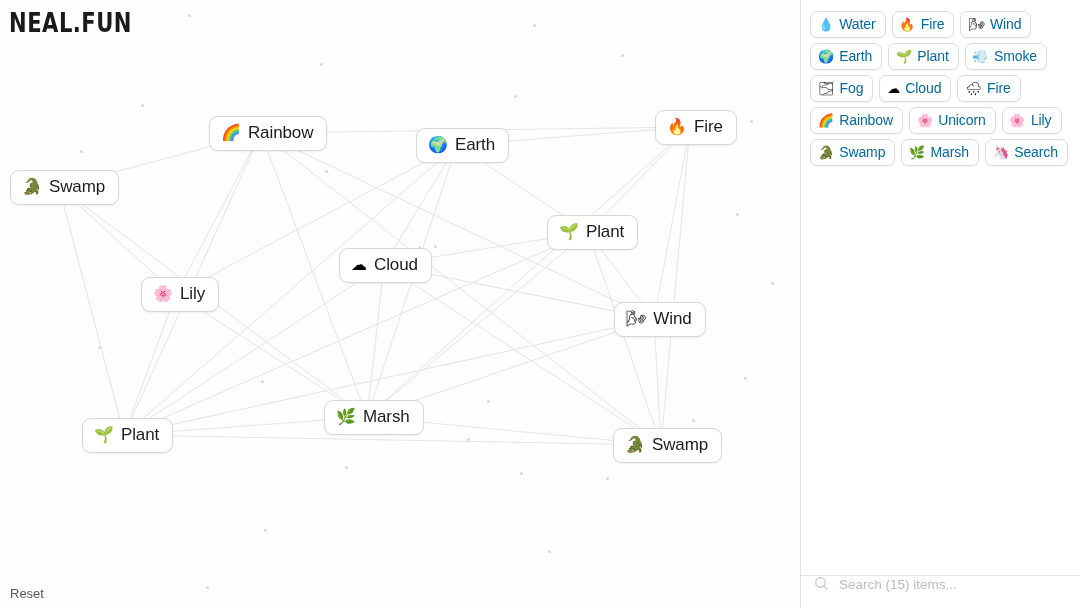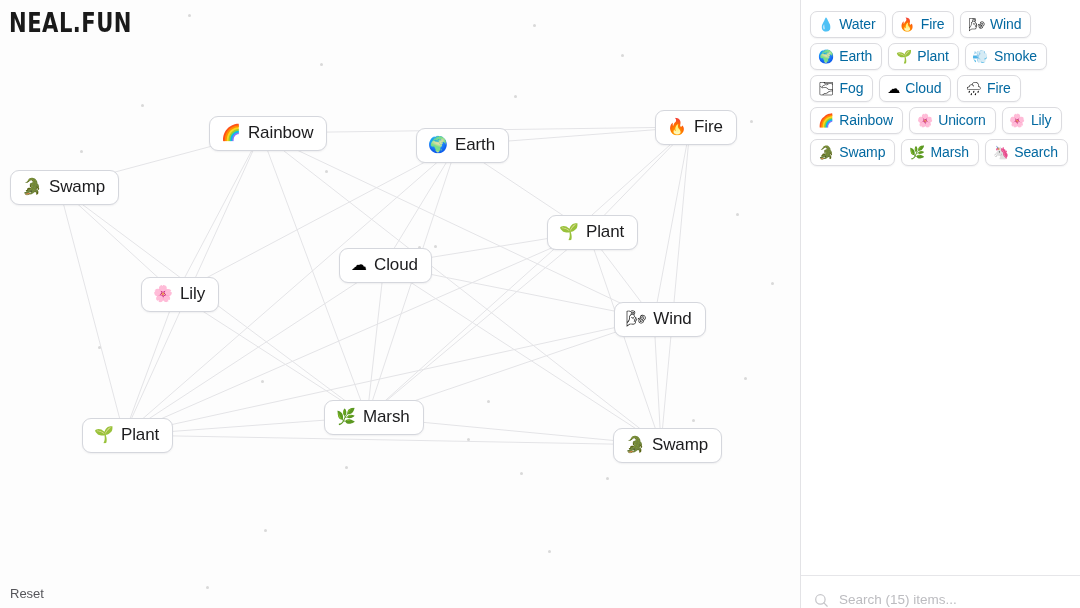--- a/index.html
+++ b/index.html
@@ -212,21 +212,21 @@
     color: #222;
     cursor: pointer;
     user-select: none;
   }
   #tabs .tab:first-child { border-right: 1px solid #e6e6e9; }
   #tabs .tab svg { display: block; }
 
   #searchbar {
     height: 32px;
     display: flex;
-    align-items: flex-end;
+    align-items: flex-start;
     gap: 8px;
     padding: 0 13px;
   }
   #searchbar svg { flex: 0 0 auto; display: block; }
   #search-input {
     flex: 1 1 auto;
     border: none;
     outline: none;
     background: transparent;
     font-family: "Liberation Sans", sans-serif;

